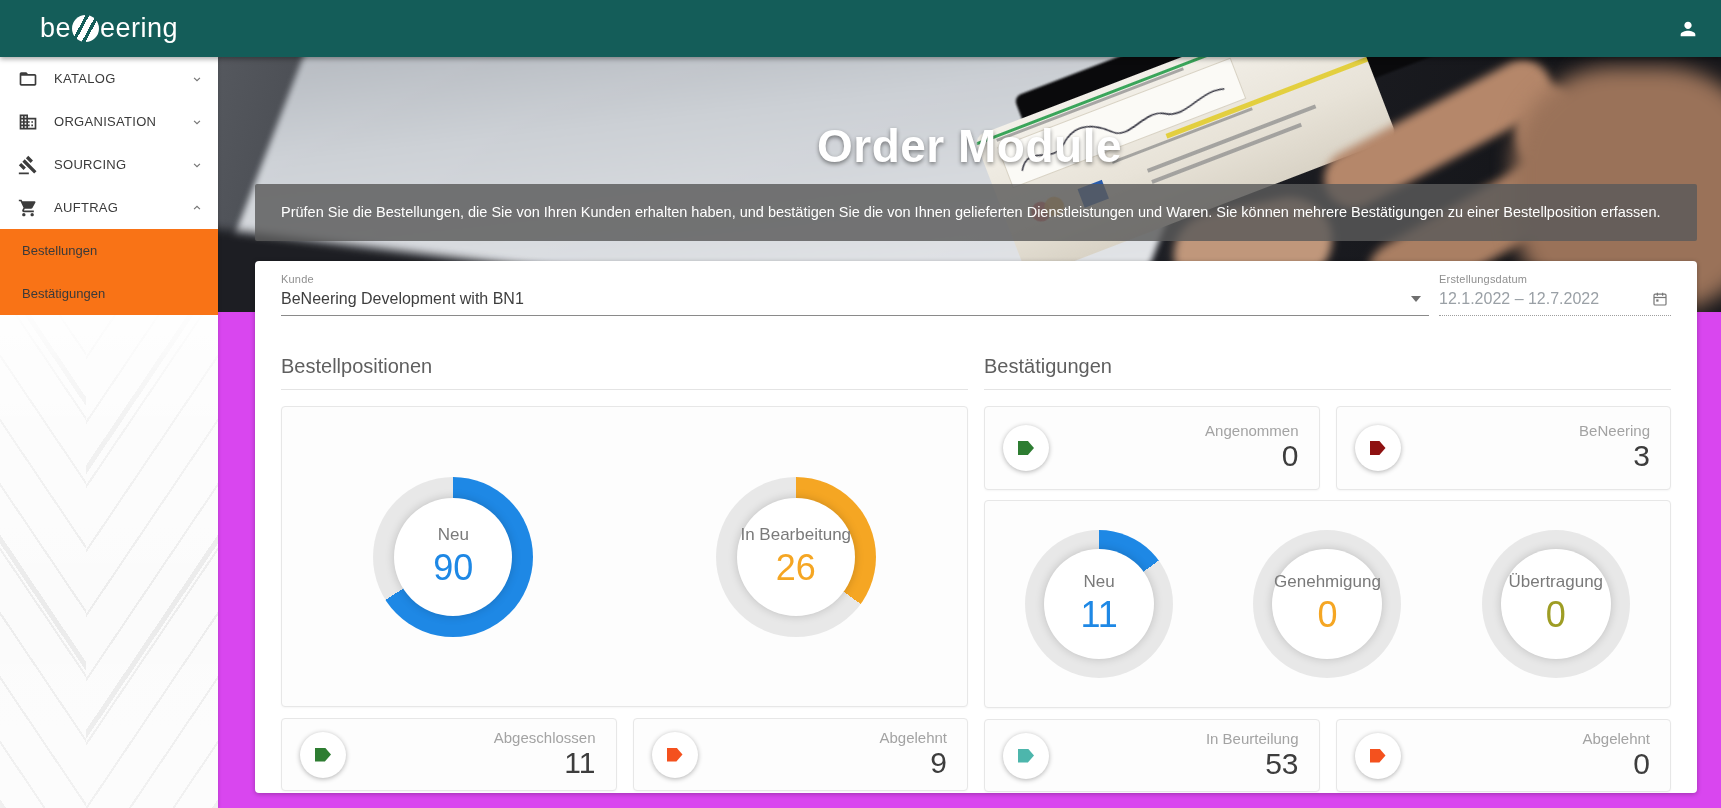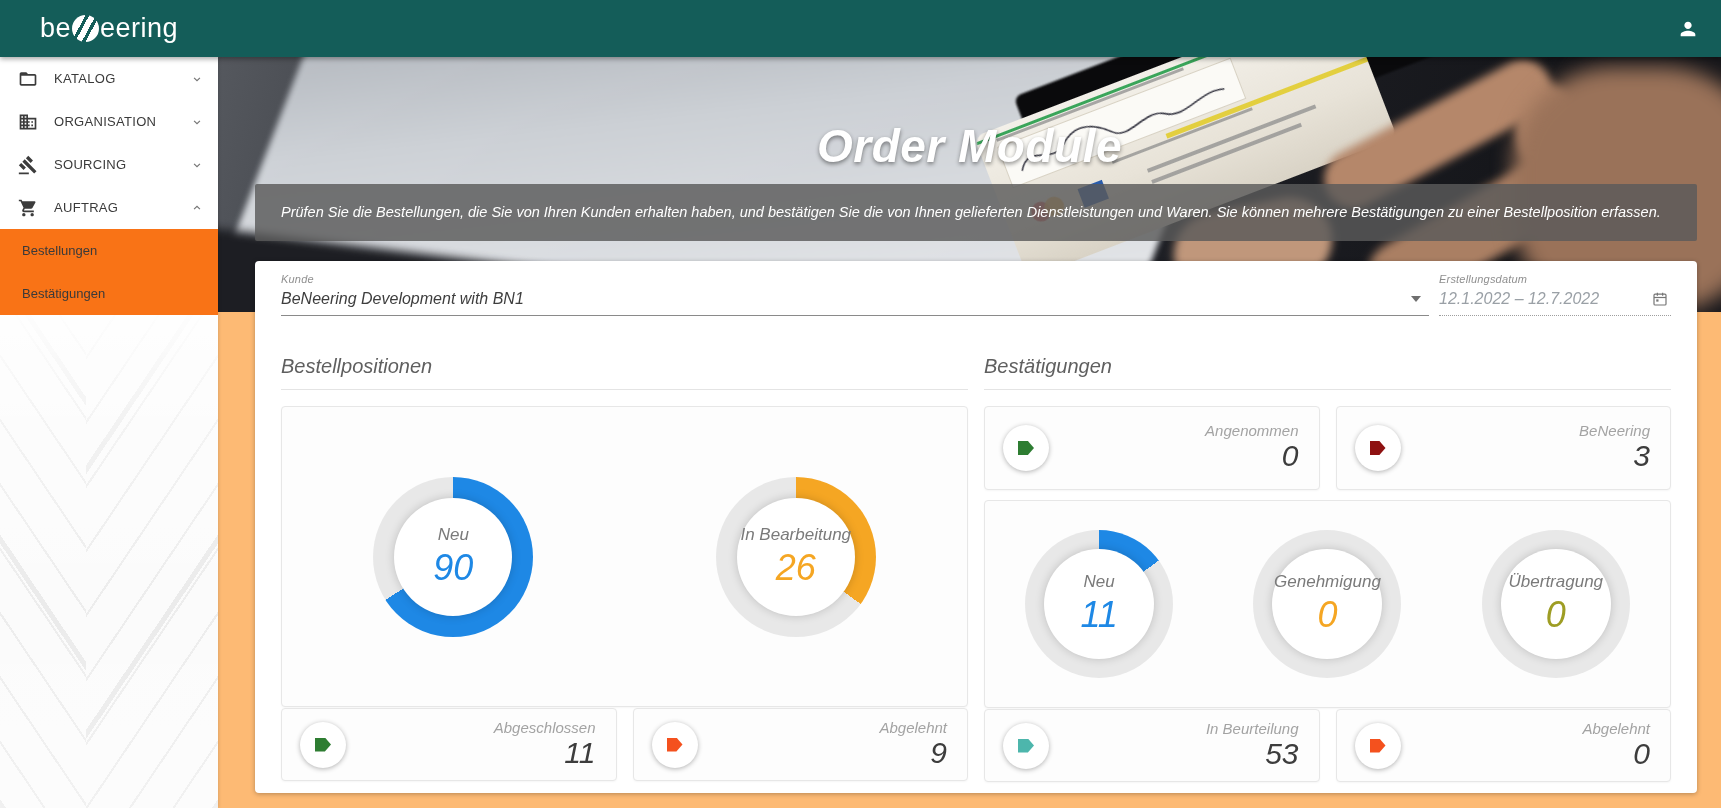--- a/index.html
+++ b/index.html
@@ -40,21 +40,21 @@
        #f7f7f7; }
   .art-right { position:absolute; top:0; bottom:0; left:86px; right:0;
      background:
        repeating-linear-gradient(-56deg,#d4d4d4 0 2px,transparent 2px 36px),
        repeating-linear-gradient(-56deg,#cfcfcf 0 5px,transparent 5px 148px),
        #f7f7f7; }
   .art-fade { position:absolute; inset:0;
      background:linear-gradient(to bottom,#ffffff 0,rgba(255,255,255,.55) 120px,rgba(255,255,255,.25) 300px,rgba(255,255,255,.45) 100%); }
 
   
-  .main { position:absolute; top:57px; left:218px; right:0; bottom:0; background:#fdba74;font-style:italic; }
+  .main { position:absolute; top:57px; left:218px; right:0; bottom:0; background:#d946ef; }
 
   .hero { position:absolute; top:0; left:0; right:0; height:255px; overflow:hidden;
           background:linear-gradient(103deg,#55585e 0%,#33363c 22%,#25272d 48%,#1a1b20 72%,#101114 100%); }
   .ph { position:absolute; }
   .ph-screen { left:60px; top:-40px; width:900px; height:280px;
                background:linear-gradient(168deg,#aeb3ba 0%,#d5d9de 40%,#edeff2 85%);
                transform:rotate(5deg) skewX(-16deg); filter:blur(3px); opacity:.95; }
   .ph-base { left:-70px; top:190px; width:430px; height:140px; background:#1d1e23;
              transform:rotate(7deg); filter:blur(5px); }
   .ph-head { left:1330px; top:-40px; width:280px; height:340px; background:#17171b;
@@ -113,21 +113,21 @@
 
   .columns { display:flex; gap:16px; margin-top:14px; }
   .col { flex:1; min-width:0; }
   .col-title { font-size:20px; font-weight:400; color:#5f5f5f; padding:14px 0 11px;
                border-bottom:1px solid #e4e4e4; }
   .big-card { margin-top:16px; border:1px solid #e7e7e7; border-radius:4px; background:#fdfdfd;
               box-shadow:0 1px 2px rgba(0,0,0,.04); display:flex; align-items:center;
               justify-content:space-around; }
   .big-card.orders { height:301px; }
   .big-card.confirm { height:208px; margin-top:10px; }
-  .stat-row { display:flex; gap:16px; margin-top:1px; }
+  .stat-row { display:flex; gap:16px; margin-top:11px; }
   .stat-row.top { margin-top:16px; }
   .stat-card { flex:1; border:1px solid #e7e7e7; border-radius:4px; background:#fdfdfd;
                box-shadow:0 1px 2px rgba(0,0,0,.04); display:flex; align-items:center;
                padding:0 20px 0 18px; height:73px; }
   .stat-row.top .stat-card { height:84px;gap:47px; }
   .stat-circle { width:46px; height:46px; border-radius:50%; background:#fff;
                  box-shadow:0 1px 5px rgba(0,0,0,.3); display:flex; align-items:center;
                  justify-content:center; flex:0 0 auto; }
   .tag-icon { width:16px; height:14px;
               clip-path:polygon(0 0,62% 0,100% 50%,62% 100%,0 100%); background:#999; }

